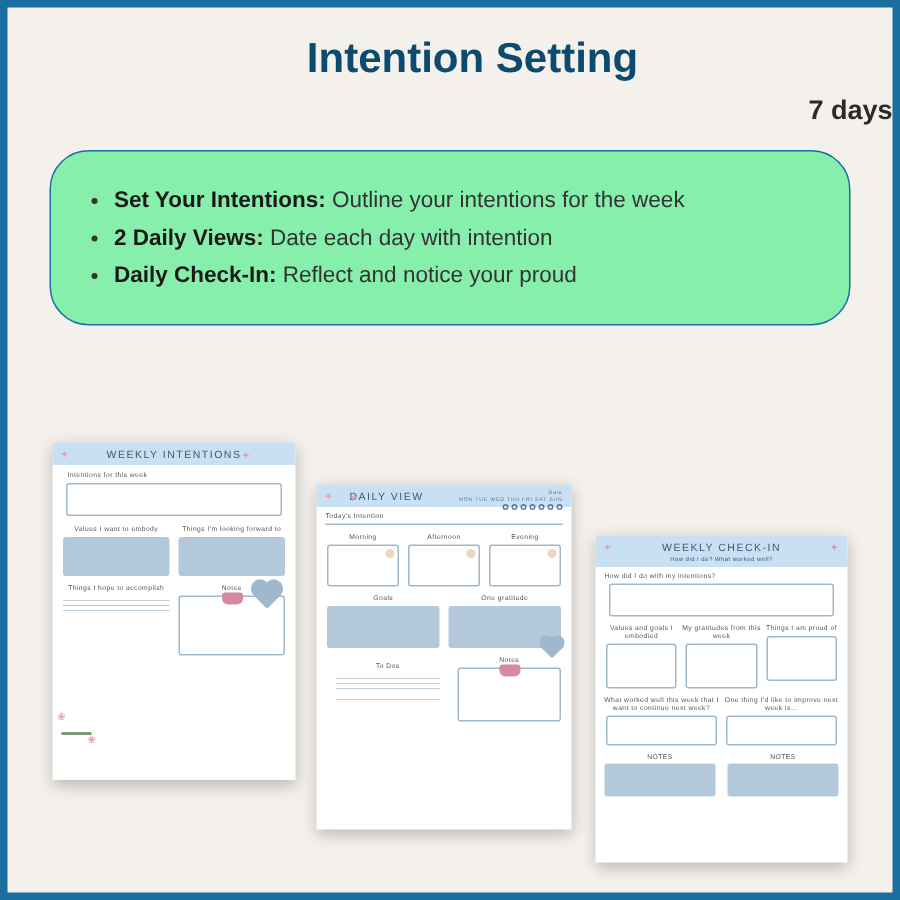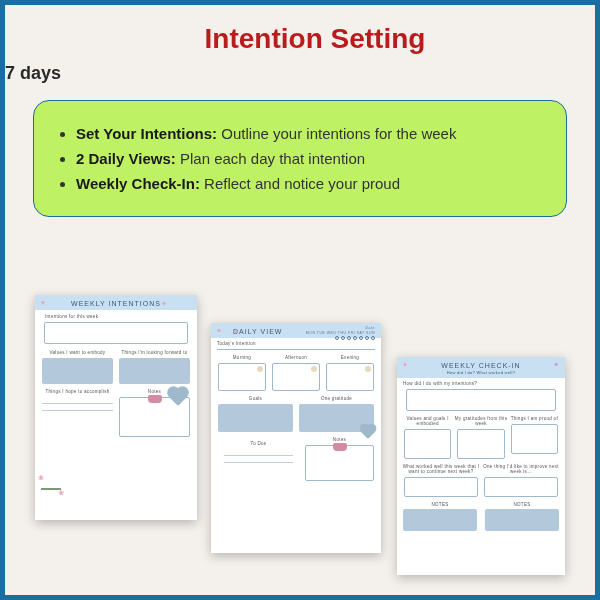--- a/index.html
+++ b/index.html
@@ -7,38 +7,38 @@
     width: 600px;
     height: 600px;
     background: #f4f1ec;
     border: 5px solid #1a6ea0;
     font-family: Arial, Helvetica, sans-serif;
     position: relative;
     overflow: hidden;
   }
   .title {
     text-align: center;
-    color: #b91c1c;
+    color: #0c4a6e;
     font-size: 28px;
     font-weight: bold;
     margin-top: 18px;
     padding-left: 30px;
   }
   .subtitle {
-    text-align: left;
+    text-align: right;
     color: #2a2a2a;
     font-size: 18px;
     font-weight: bold;
     margin-top: 8px;
   }
   .info-box {
     margin: 16px 28px 0 28px;
-    background: #bef264;
+    background: #86efac;
     border: 1px solid #1a6ea0;
-    border-radius: 16px;
+    border-radius: 26px;
     padding: 16px 22px;
   }
   .info-box ul { list-style: disc; padding-left: 20px; }
   .info-box li {
     margin: 8px 0;
     font-size: 15px;
     color: #333;
   }
   .info-box li b { color: #1a1a1a; }
   .pages {
@@ -146,22 +146,22 @@
 </style>
 </head>
 <body>
 
 <div class="title">Intention Setting</div>
 <div class="subtitle">7 days</div>
 
 <div class="info-box">
   <ul>
     <li><b>Set Your Intentions:</b><span> Outline your intentions for the week</span></li>
-    <li><b>2 Daily Views:</b><span> Plan each day that intention</span></li>
-    <li><b>Weekly Check-In:</b><span> Reflect and notice your proud</span></li>
+    <li><b>2 Daily Views:</b><span> Date each day with intention</span></li>
+    <li><b>Daily Check-In:</b><span> Reflect and notice your proud</span></li>
   </ul>
 </div>
 
 <div class="pages">
 
   <div class="page p1">
     <div class="hdr">WEEKLY INTENTIONS</div>
     <div class="sec1">
       <div class="lbl" style="text-align:left; margin-left:4px;">Intentions for this week</div>
       <div class="box"></div>

